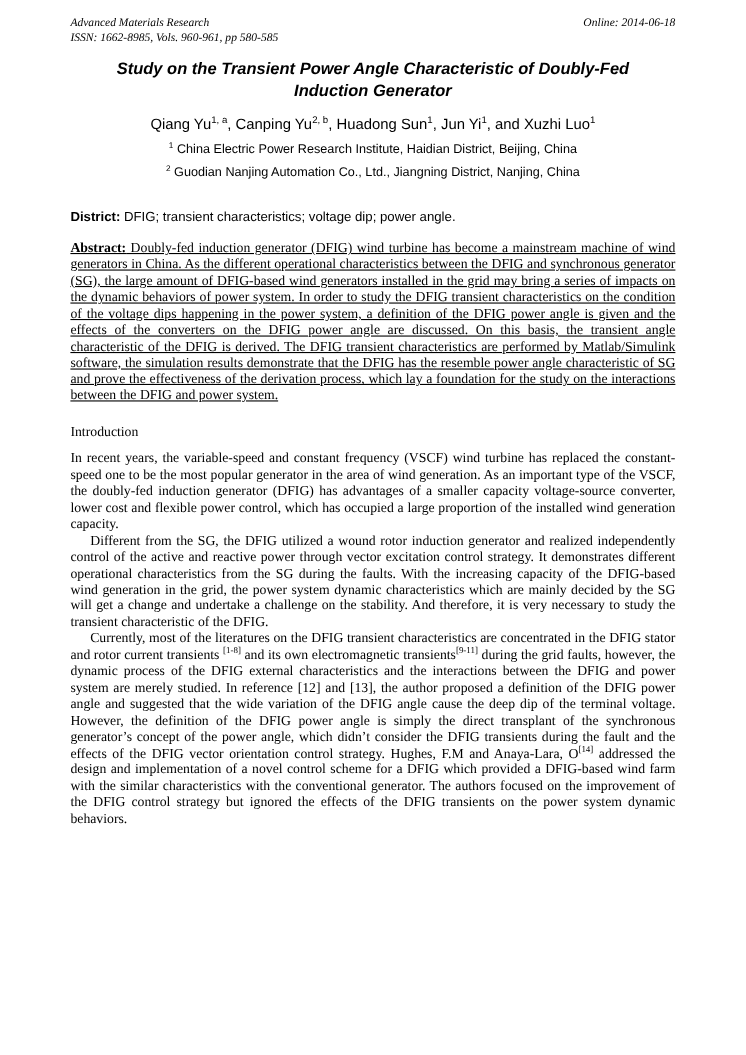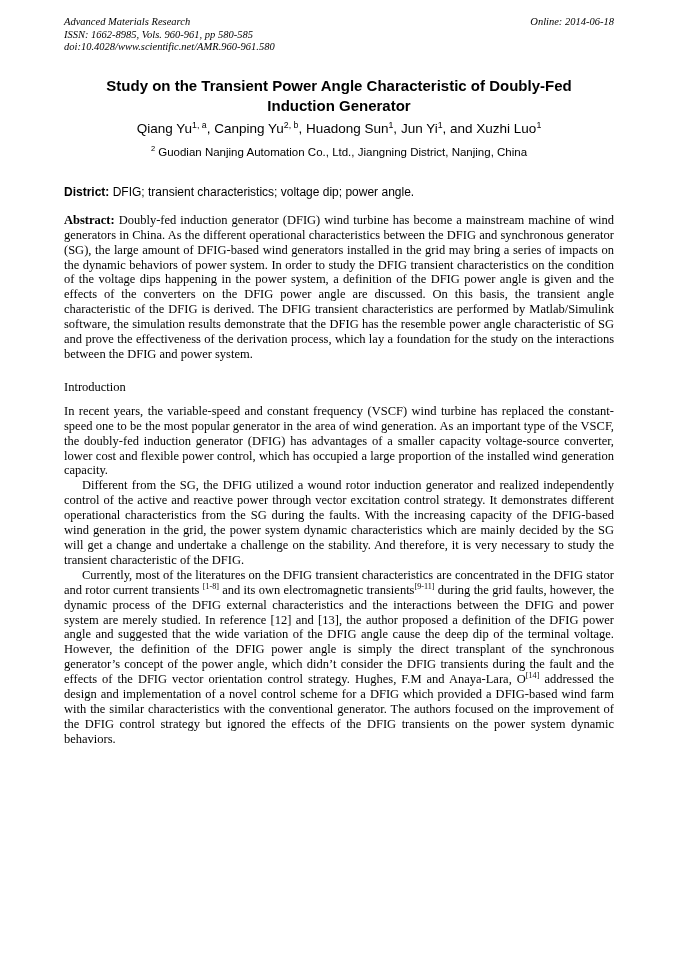--- a/index.html
+++ b/index.html
@@ -19,30 +19,31 @@
     justify-content: space-between;
     align-items: flex-start;
     font-style: italic;
     font-size: 10.5px;
     line-height: 12.6px;
   }
   .header-left div { white-space: nowrap; }
   .header-right { white-space: nowrap; }
   
   .title {
-    margin-top: 22px;
+    margin-top: 12px;
     text-align: center;
     font-family: "Liberation Sans", sans-serif;
     font-weight: bold;
     font-size: 15px;
     line-height: 20px;
     padding: 0 30px;
+    font-style: italic;
   }
   .authors {
-    margin-top: 4px;
+    margin-top: 11px;
     text-align: center;
     font-family: "Liberation Sans", sans-serif;
     font-size: 13.5px;
     line-height: 18px;
   }
   .affiliation {
     margin-top: 7px;
     text-align: center;
     font-family: "Liberation Sans", sans-serif;
     font-size: 11.5px;
@@ -63,20 +64,21 @@
     font-size: 12px;
     line-height: 15px;
   }
   .bold { font-weight: bold; }
   
   .abstract {
     margin-top: 13px;
     font-size: 12.5px;
     line-height: 14.9px;
     text-align: justify;
+    text-decoration: underline;
   }
   .section-heading {
     margin-top: 18px;
     font-weight: normal;
     font-size: 12.5px;
     line-height: 15px;
   }
   p.body-para {
     margin: 0;
     font-size: 12.5px;
@@ -88,31 +90,33 @@
 </style>
 </head>
 <body>
 
 <div class="page">
 
   <div class="header">
     <div class="header-left">
       <div>Advanced Materials Research</div>
       <div>ISSN: 1662-8985, Vols. 960-961, pp 580-585</div>
-      <div>doi:10.4028/www.scientific.net/AMR.960-961.580</div>
     </div>
     <div class="header-right">Online: 2014-06-18</div>
   </div>
 
   <div class="title">Study on the Transient Power Angle Characteristic of Doubly-Fed Induction Generator</div>
 
   <div class="authors">
     <span><span>Qiang Yu</span><sup>1, a</sup><span>, </span></span><span><span>Canping Yu</span><sup>2, b</sup><span>,  </span></span><span><span>Huadong Sun</span><sup>1</sup><span>, </span></span><span><span>Jun Yi</span><sup>1</sup><span>, and </span></span><span><span>Xuzhi Luo</span><sup>1</sup><span></span></span>
   </div>
 
+  <div class="affiliation">
+    <sup>1</sup><span> China Electric Power Research Institute, Haidian District, Beijing, China</span>
+  </div>
   <div class="affiliation">
     <sup>2</sup><span> Guodian Nanjing Automation Co., Ltd., Jiangning District, Nanjing, China</span>
   </div>
 
 
   <div class="keywords">
     <span class="bold">District:</span><span> DFIG; transient characteristics; voltage dip; power angle.</span>
   </div>
 
   <div class="abstract">

